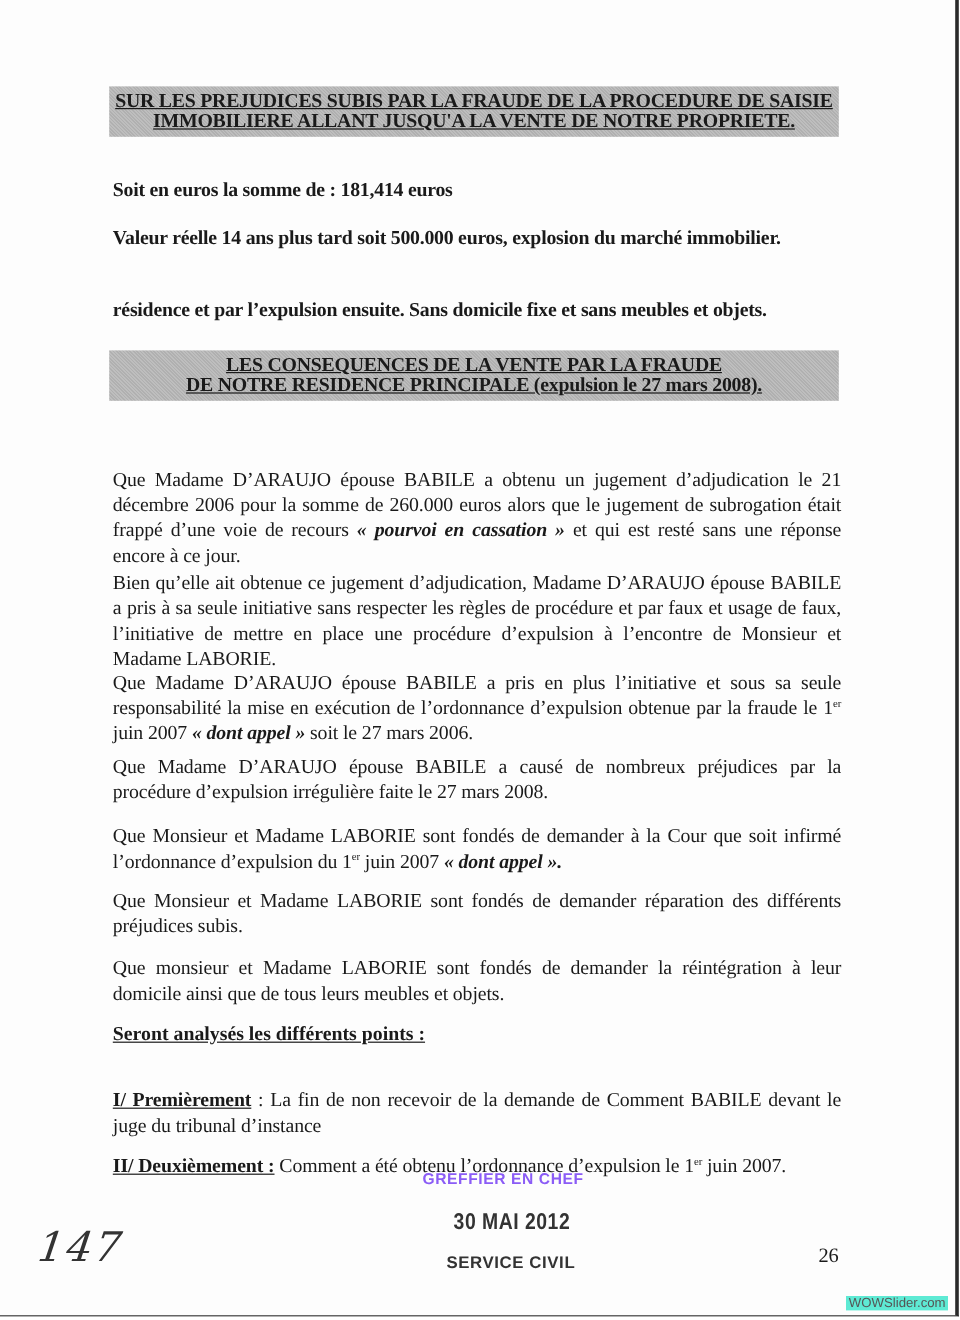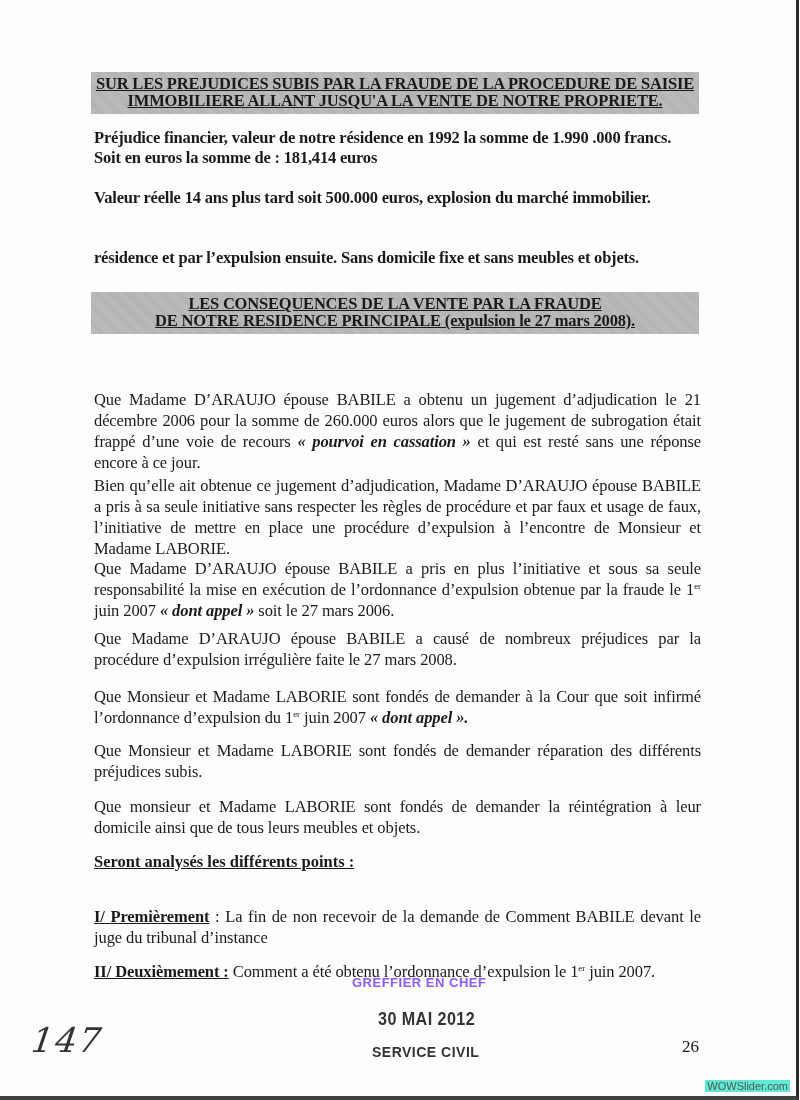--- a/index.html
+++ b/index.html
@@ -6,21 +6,21 @@
   body {
     width: 800px; height: 1100px; position: relative; overflow: hidden;
     background: #ffffff;
     font-family: "Liberation Serif", "DejaVu Serif", serif;
     color: #1a1a1a;
   }
   .page {
     position: absolute; left: 0; top: 0; width: 796px; height: 1096px;
     background: #fdfdfd;
     border-right: 3px solid #2a2a2a;
-    border-bottom: 4px solid #404040;
+    border-bottom: 1px solid #404040;
   }
   .banner {
     position: absolute; left: 91px; width: 608px;
     background: #b7b7b7;
     background-image: repeating-linear-gradient(45deg, rgba(255,255,255,0.10) 0 1px, rgba(0,0,0,0.04) 1px 2px);
     text-align: center; font-weight: bold; font-size: 16.5px; line-height: 17px;
     padding: 3px 0 3px 0; letter-spacing: -0.2px;
   }
   .banner span { text-decoration: underline; display: block; }
   .b1 { top: 72px; height: 36px; }
@@ -61,21 +61,21 @@
 <body>
 
 <div class="page">
 
   <div class="banner b1">
     <span>SUR LES PREJUDICES SUBIS PAR LA FRAUDE DE LA PROCEDURE DE SAISIE</span>
     <span>IMMOBILIERE ALLANT JUSQU'A LA VENTE DE NOTRE PROPRIETE.</span>
   </div>
 
   <p class="bold-p" style="top:128px;">
-    <span>Préjudice financier, valeur de notre résidence en 1992 la somme de 1.990 .000 francs.</span><br>
+    <br>
     <span>Soit en euros la somme de : 181,414 euros</span>
   </p>
   <p class="bold-p" style="top:188px;">
     <span>Valeur réelle 14 ans plus tard soit 500.000 euros, explosion du marché immobilier.</span>
   </p>
   <p class="bold-p" style="top:228px;">
     <br>
     <span>résidence et par l’expulsion ensuite. Sans domicile fixe et sans meubles et objets.</span>
   </p>
 

